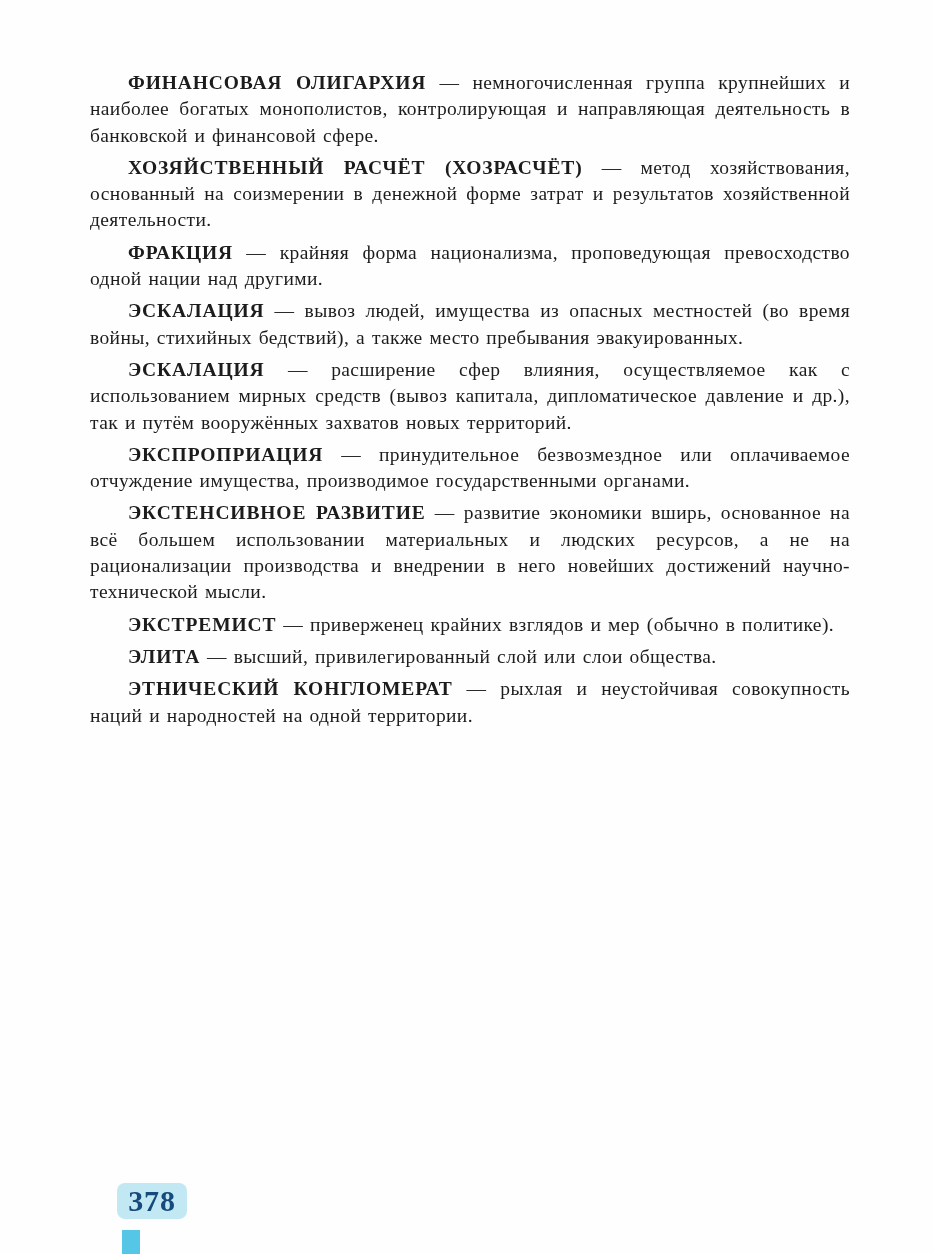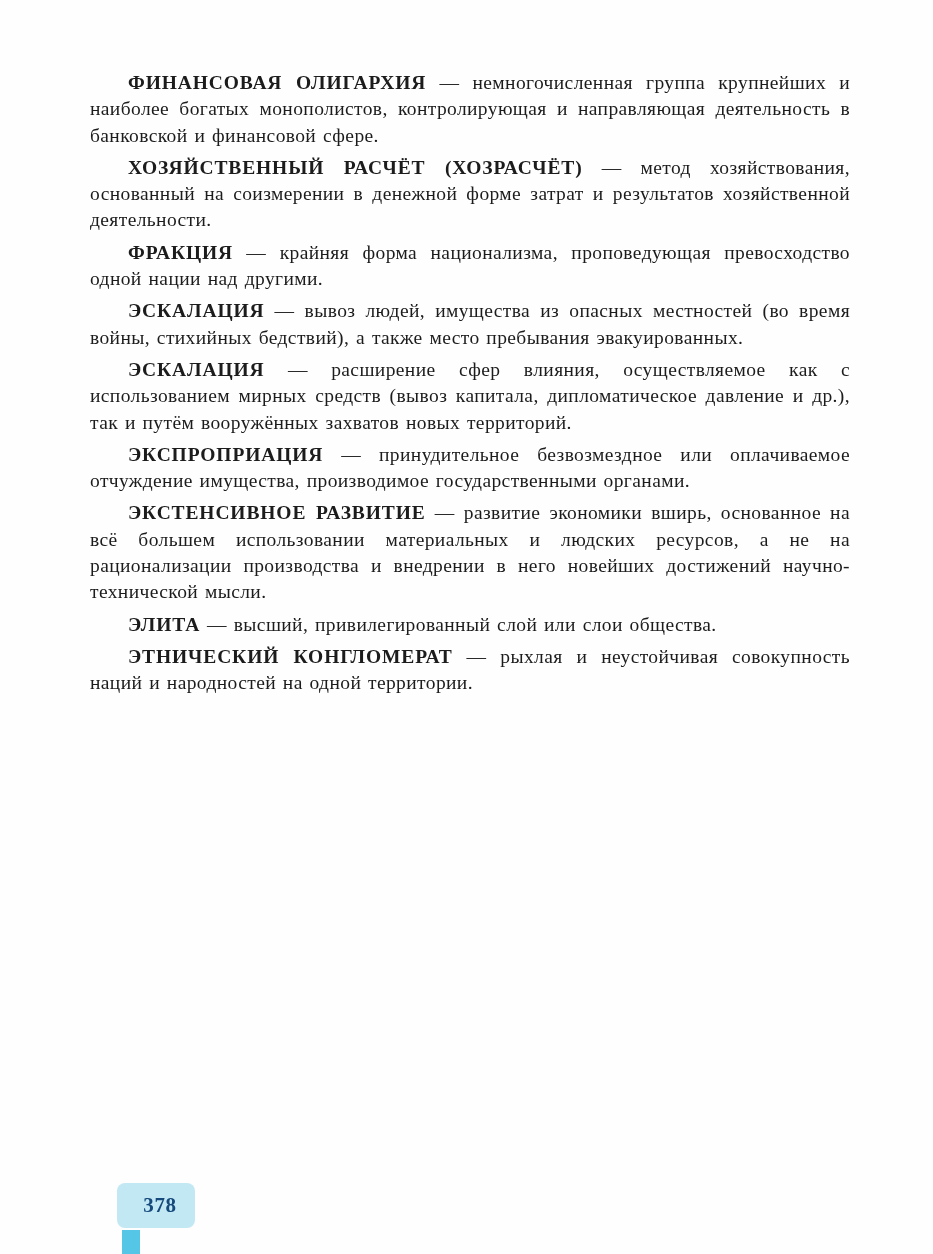--- a/index.html
+++ b/index.html
@@ -40,31 +40,30 @@
     letter-spacing: 0.045em;
   }
   .sep {
     white-space: pre;
   }
   .page-number {
     position: absolute;
     left: 117px;
     top: 1183px;
     width: 70px;
-    height: 45px;
+    height: 36px;
     background: var(--badge-bg, #c2e8f4);
     border-radius: 8px;
     display: flex;
     align-items: center;
     justify-content: center;
     font-weight: bold;
-    font-size: 21px;
+    font-size: 30px;
     color: var(--badge-text, #164a7c);
     letter-spacing: 0.03em;
-    padding-left: 8px;
   }
   .edge-tab {
     position: absolute;
     left: 122px;
     top: 1230px;
     width: 18px;
     height: 24px;
     background: var(--edge-tab, #55c6e6);
   }
 </style>
@@ -83,20 +82,21 @@
     <p class="entry"><strong class="term">ФРАКЦИЯ</strong><span class="sep"> — </span><span class="definition">крайняя форма национализма, проповедующая превосходство одной нации над другими.</span></p>
 
     <p class="entry"><strong class="term">ЭСКАЛАЦИЯ</strong><span class="sep"> — </span><span class="definition">вывоз людей, имущества из опасных местностей (во время войны, стихийных бедствий), а также место пребывания эвакуированных.</span></p>
 
     <p class="entry"><strong class="term">ЭСКАЛАЦИЯ</strong><span class="sep"> — </span><span class="definition">расширение сфер влияния, осуществляемое как с использованием мирных средств (вывоз капитала, дипломатическое давление и др.), так и путём вооружённых захватов новых территорий.</span></p>
 
     <p class="entry"><strong class="term">ЭКСПРОПРИАЦИЯ</strong><span class="sep"> — </span><span class="definition">принудительное безвозмездное или оплачиваемое отчуждение имущества, производимое государственными органами.</span></p>
 
     <p class="entry"><strong class="term">ЭКСТЕНСИВНОЕ РАЗВИТИЕ</strong><span class="sep"> — </span><span class="definition">развитие экономики вширь, основанное на всё большем использовании материальных и людских ресурсов, а не на рационализации производства и внедрении в него новейших достижений научно-технической мысли.</span></p>
 
+    <p class="entry"><strong class="term">ЭКСТРЕМИСТ</strong><span class="sep"> — </span><span class="definition">приверженец крайних взглядов и мер (обычно в политике).</span></p>
 
     <p class="entry"><strong class="term">ЭЛИТА</strong><span class="sep"> — </span><span class="definition">высший, привилегированный слой или слои общества.</span></p>
 
 
     <p class="entry"><strong class="term">ЭТНИЧЕСКИЙ КОНГЛОМЕРАТ</strong><span class="sep"> — </span><span class="definition">рыхлая и неустойчивая совокупность наций и народностей на одной территории.</span></p>
 
   </main>
 
   <div class="page-number">
     <span>378</span>

